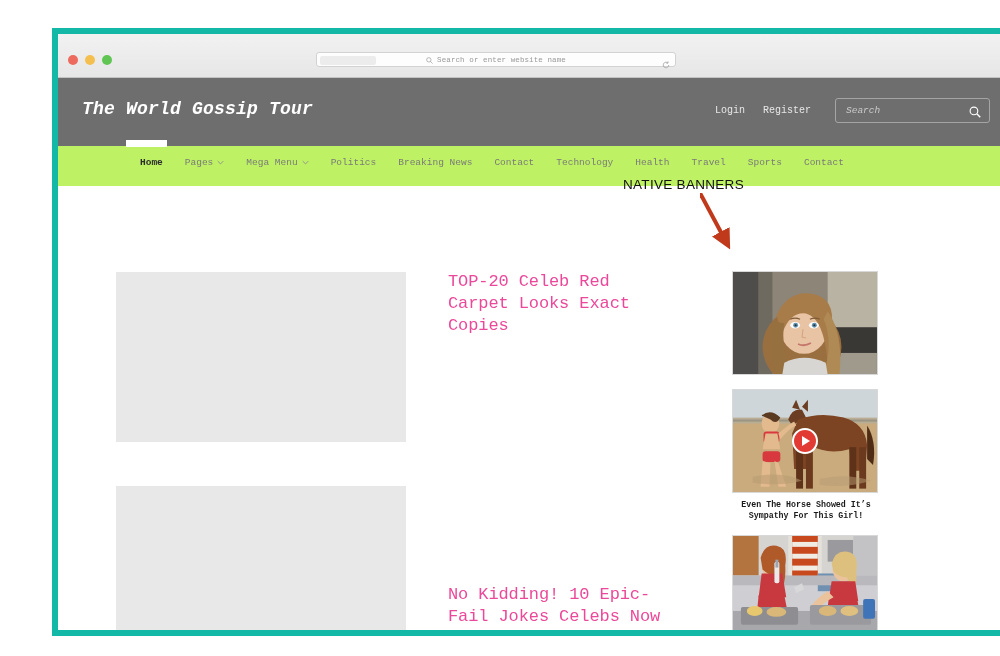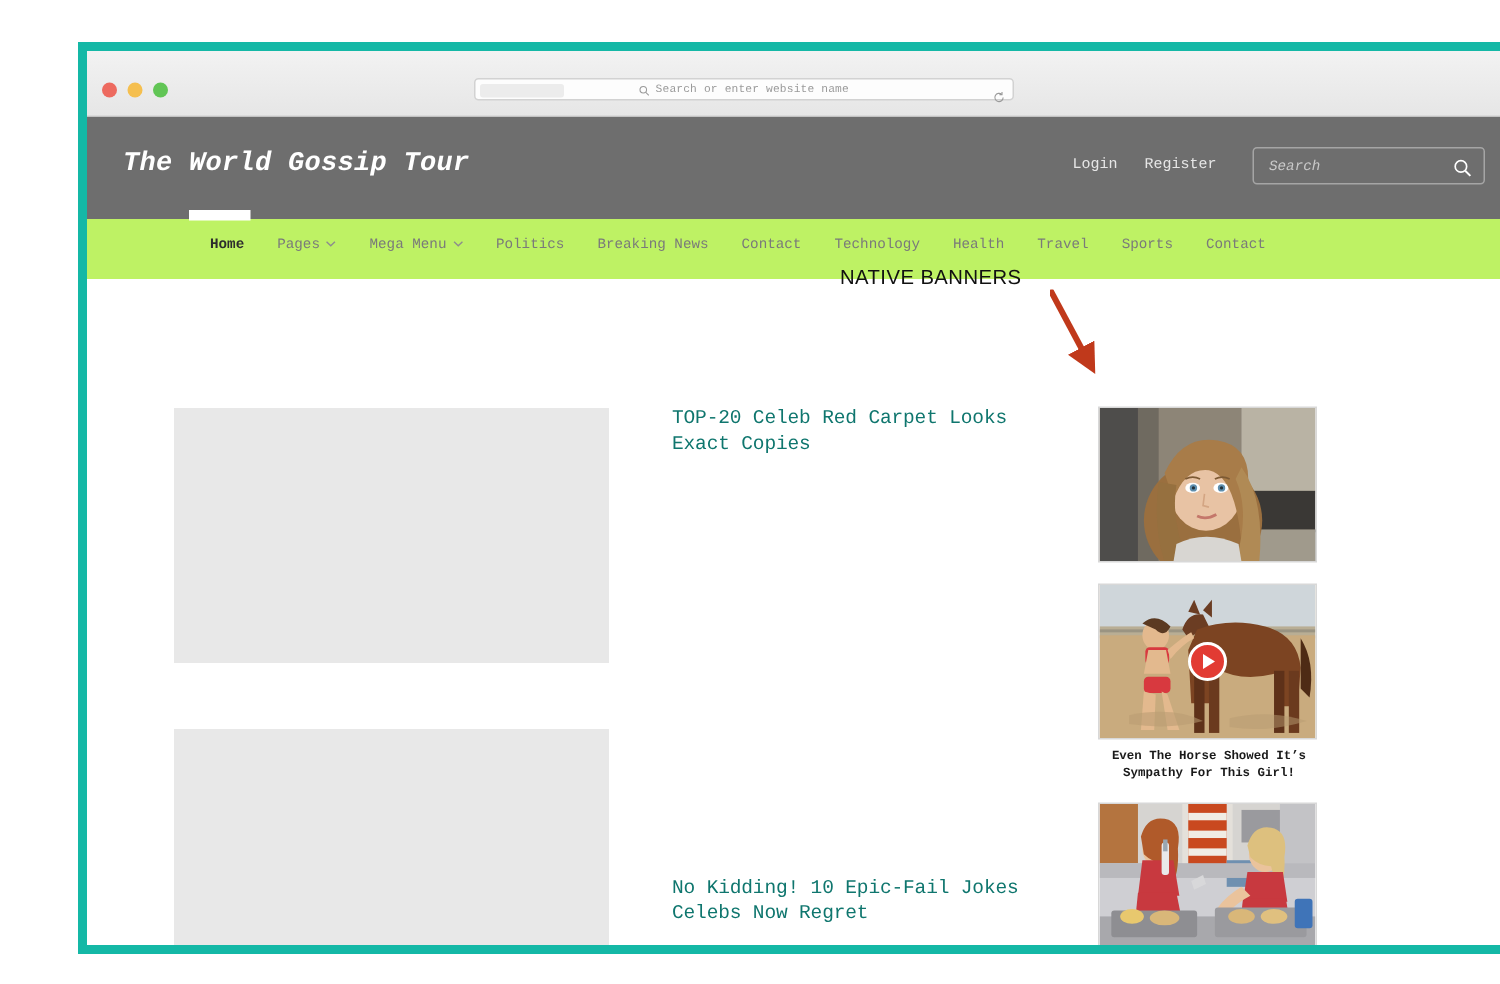--- a/index.html
+++ b/index.html
@@ -209,23 +209,23 @@
 
   .article {
     position: absolute;
     left: 390px;
     width: 232px;
   }
   .art-1 { top: 85px; }
   .art-2 { top: 398px; }
 
   .art-title {
-    font-size: 13px;
+    font-size: 17px;
     line-height: 1.28;
-    color: #0f766e;
+    color: #ec4899;
     letter-spacing: -.1px;
   }
   .art-body {
     margin-top: 22px;
     font-size: 10.8px;
     line-height: 1.42;
     color: #6e6e70;
   }
   .art-2 .art-body { margin-top: 16px; }
 
@@ -274,21 +274,21 @@
     width: 0; height: 0;
     border-left: 8px solid #ffffff;
     border-top: 5px solid transparent;
     border-bottom: 5px solid transparent;
     margin-left: 2px;
   }
 
   
   .annotation-label {
     position: absolute;
-    left: 560px;
+    left: 623px;
     top: 177px;
     font-size: 13.5px;
     color: #111111;
     letter-spacing: .3px;
     white-space: nowrap;
   }
   .annotation-arrow {
     position: absolute;
     left: 700px;
     top: 193px;

